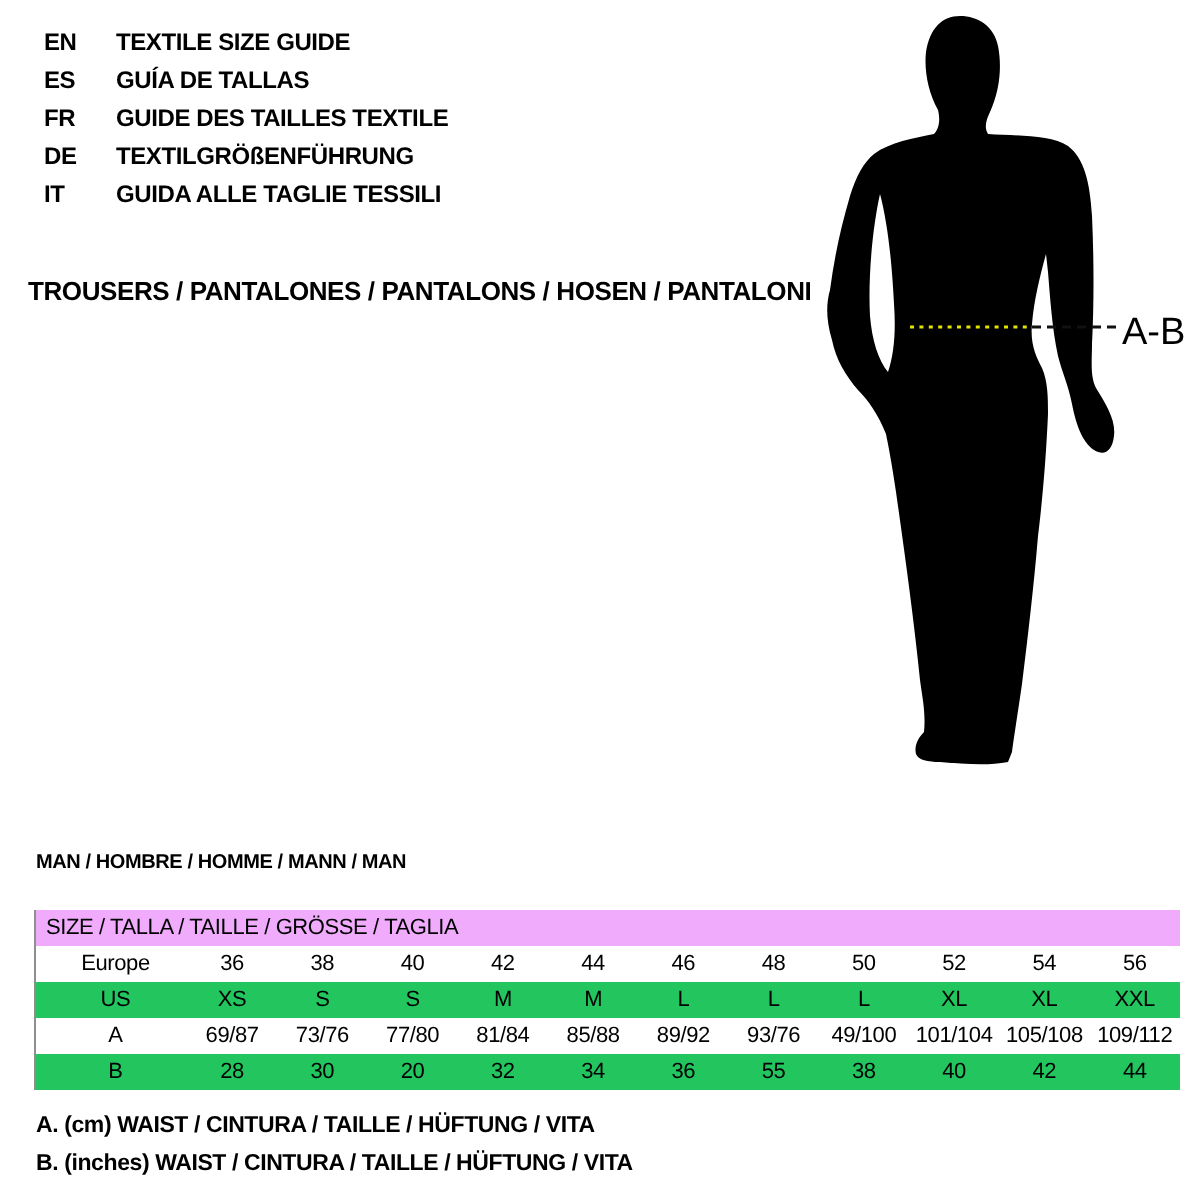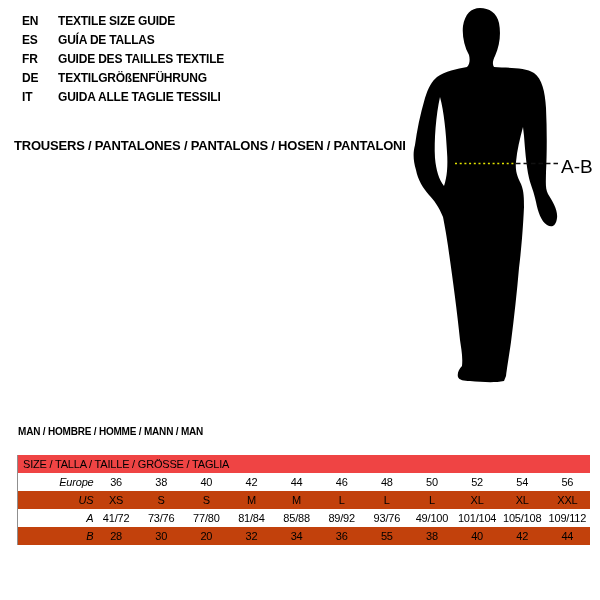--- a/index.html
+++ b/index.html
@@ -40,23 +40,23 @@
 
   
   .size-table {
     position: absolute; top: 455px; left: 17px;
     width: 573px; border-collapse: collapse; table-layout: fixed;
     font-size: 11px; letter-spacing: -0.2px;
     border-left: 1px solid #8f8f8f;
   }
   .size-table tr { height: 18px; }
   .size-table td { padding: 0; text-align: center; vertical-align: middle; overflow: hidden; white-space: nowrap; }
-  .size-table td.row-label { text-align: right; padding-left: 4px; font-style: italic; }
-  .size-table tr.header-row td { background: #ef4444; text-align: left; padding-left: 5px; }
-  .size-table tr.shaded td { background: #c2410c; }
+  .size-table td.row-label { text-align: center; padding-left: 4px; }
+  .size-table tr.header-row td { background: #f0abfc; text-align: left; padding-left: 5px; }
+  .size-table tr.shaded td { background: #22c55e; }
 
   .notes { position: absolute; top: 554px; left: 18px; }
   .note-line { font-size: 11.5px; font-weight: bold; line-height: 18.5px; letter-spacing: -0.2px; white-space: nowrap; }
 </style>
 </head>
 <body>
 
 <div class="canvas">
 
   <div class="lang-block">
@@ -177,21 +177,21 @@
           <td>M</td>
           <td>L</td>
           <td>L</td>
           <td>L</td>
           <td>XL</td>
           <td>XL</td>
           <td>XXL</td>
         </tr>
         <tr>
           <td class="row-label">A</td>
-          <td>41/72</td>
+          <td>69/87</td>
           <td>73/76</td>
           <td>77/80</td>
           <td>81/84</td>
           <td>85/88</td>
           <td>89/92</td>
           <td>93/76</td>
           <td>49/100</td>
           <td>101/104</td>
           <td>105/108</td>
           <td>109/112</td>
@@ -206,14 +206,18 @@
           <td>36</td>
           <td>55</td>
           <td>38</td>
           <td>40</td>
           <td>42</td>
           <td>44</td>
         </tr>
       </tbody>
   </table>
 
+  <div class="notes">
+    <div class="note-line">A. (cm) WAIST / CINTURA / TAILLE / HÜFTUNG / VITA</div>
+    <div class="note-line">B. (inches) WAIST / CINTURA / TAILLE / HÜFTUNG / VITA</div>
+  </div>
 
 </div>
 
 </body></html>

